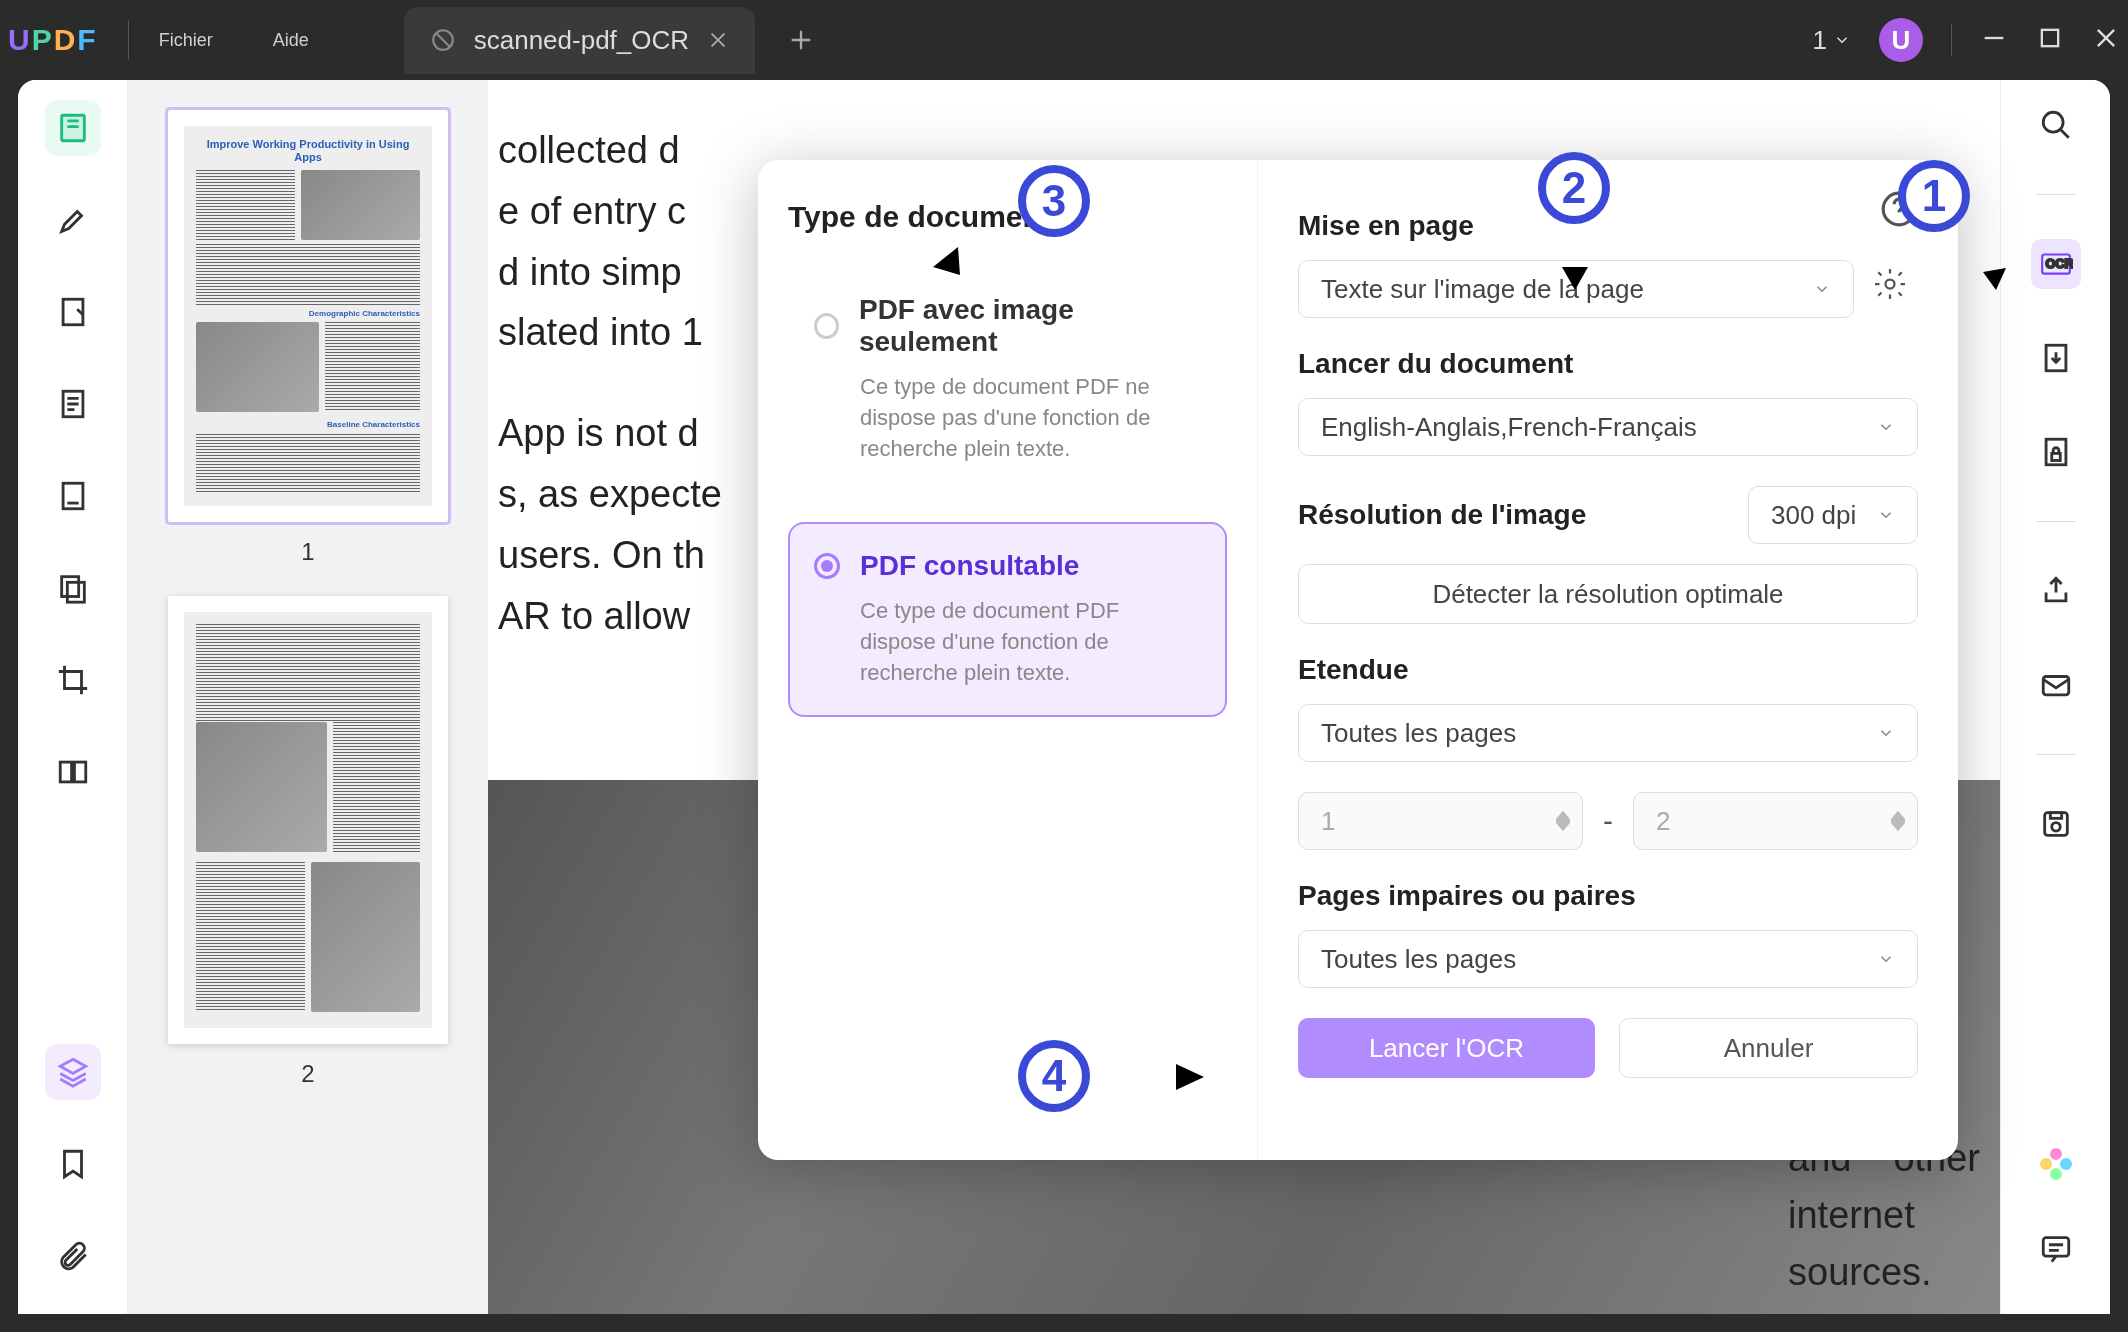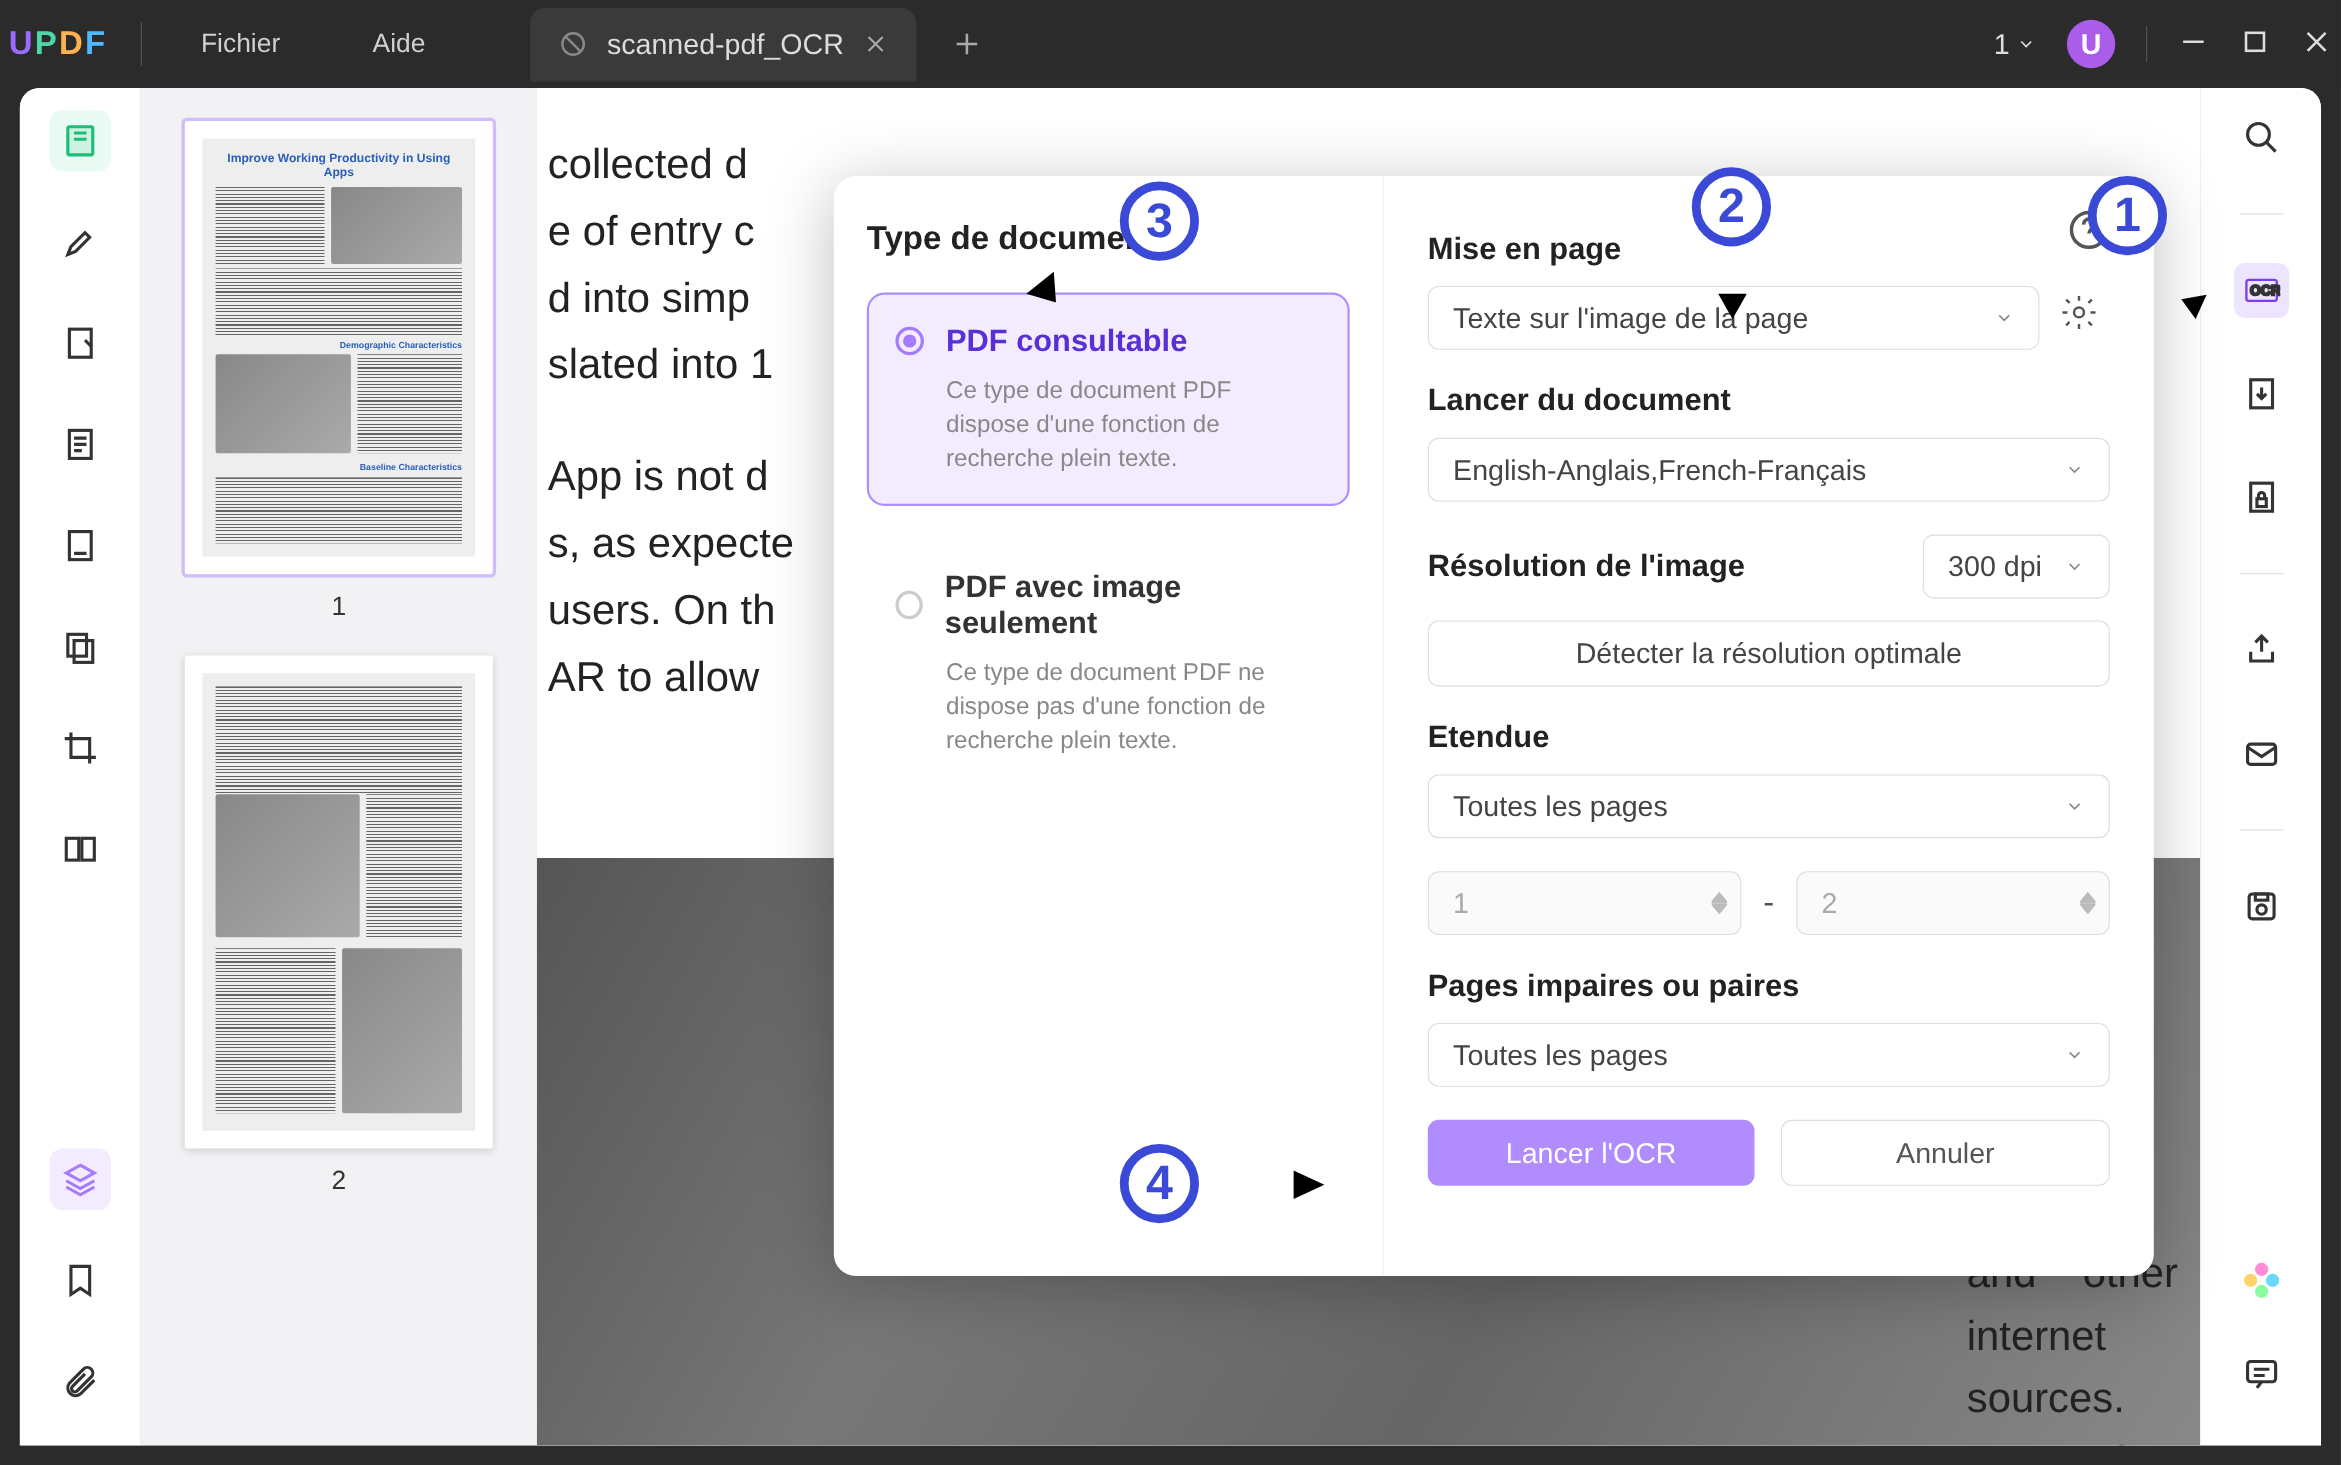--- a/index.html
+++ b/index.html
@@ -8,21 +8,21 @@
 .app { width: 2128px; height: 1332px; display: flex; flex-direction: column; background: #2b2b2b; }
 
 
 .titlebar { height: 80px; background: #2b2b2b; display: flex; align-items: center; padding: 0 8px; }
 .logo { font-size: 30px; font-weight: 800; letter-spacing: 2px; }
 .logo .u { color: #9a6bff; }
 .logo .p { color: #4fd6a8; }
 .logo .d { color: #ffb14f; }
 .logo .f { color: #4fb8ff; }
 .title-divider { width: 1px; height: 40px; background: #555; margin: 0 30px; }
-.menu-item { color: #d0d0d0; font-size: 24px; margin-right: 60px; cursor: pointer; margin-left: 24px; }
+.menu-item { color: #d0d0d0; font-size: 18px; margin-right: 60px; cursor: pointer; }
 .tabs { display: flex; align-items: center; margin-left: 35px; }
 .tab { display: flex; align-items: center; background: #3a3a3a; border-radius: 14px 14px 0 0; padding: 18px 26px; color: #ddd; font-size: 26px; gap: 18px; margin-right: 12px; }
 .tab-icon { width: 26px; height: 26px; stroke: #888; fill: none; stroke-width: 2; }
 .tab-close { width: 22px; height: 22px; stroke: #aaa; }
 .new-tab { width: 28px; height: 28px; stroke: #aaa; margin-left: 20px; }
 .title-right { margin-left: auto; display: flex; align-items: center; gap: 28px; color: #ddd; }
 .win-count { font-size: 26px; display: flex; align-items: center; gap: 6px; color: #ddd; }
 .user-badge { width: 44px; height: 44px; border-radius: 50%; background: #a95de8; color: #fff; display: flex; align-items: center; justify-content: center; font-size: 26px; font-weight: 600; }
 .win-btn svg { width: 28px; height: 28px; stroke: #ddd; fill: none; stroke-width: 2; }
 .vdiv { width: 1px; height: 32px; background: #555; }
@@ -336,33 +336,33 @@
               <rect x="3" y="4" width="18" height="13" rx="2"></rect>
               <path d="M9 21l3-4M7 9h10M7 13h7"></path>
             </svg>
           </div>
       </div>
     </div>
 
     <div class="ocr-panel">
       <div class="ocr-left">
         <div class="section-title">Type de document</div>
+        <div class="radio-card">
+          <div class="radio-row">
+            <div class="radio-dot off"></div>
+            <div class="radio-label">PDF avec image seulement</div>
+          </div>
+          <div class="radio-desc">Ce type de document PDF ne dispose pas d'une fonction de recherche plein texte.</div>
+        </div>
         <div class="radio-card selected">
           <div class="radio-row">
             <div class="radio-dot on"></div>
             <div class="radio-label">PDF consultable</div>
           </div>
           <div class="radio-desc">Ce type de document PDF dispose d'une fonction de recherche plein texte.</div>
-        </div>
-        <div class="radio-card">
-          <div class="radio-row">
-            <div class="radio-dot off"></div>
-            <div class="radio-label">PDF avec image seulement</div>
-          </div>
-          <div class="radio-desc">Ce type de document PDF ne dispose pas d'une fonction de recherche plein texte.</div>
         </div>
       </div>
       <div class="ocr-right">
         <div style="display:flex;align-items:center;gap:20px;justify-content:flex-end;position:absolute;top:30px;right:40px">
           <svg class="help-icon" viewBox="0 0 24 24">
               <circle cx="12" cy="12" r="10"></circle>
               <path d="M9 9a3 3 0 115 2c-1 1-2 1.5-2 3M12 18h.01"></path>
             </svg>
         </div>
         <div class="form-label">Mise en page</div>

